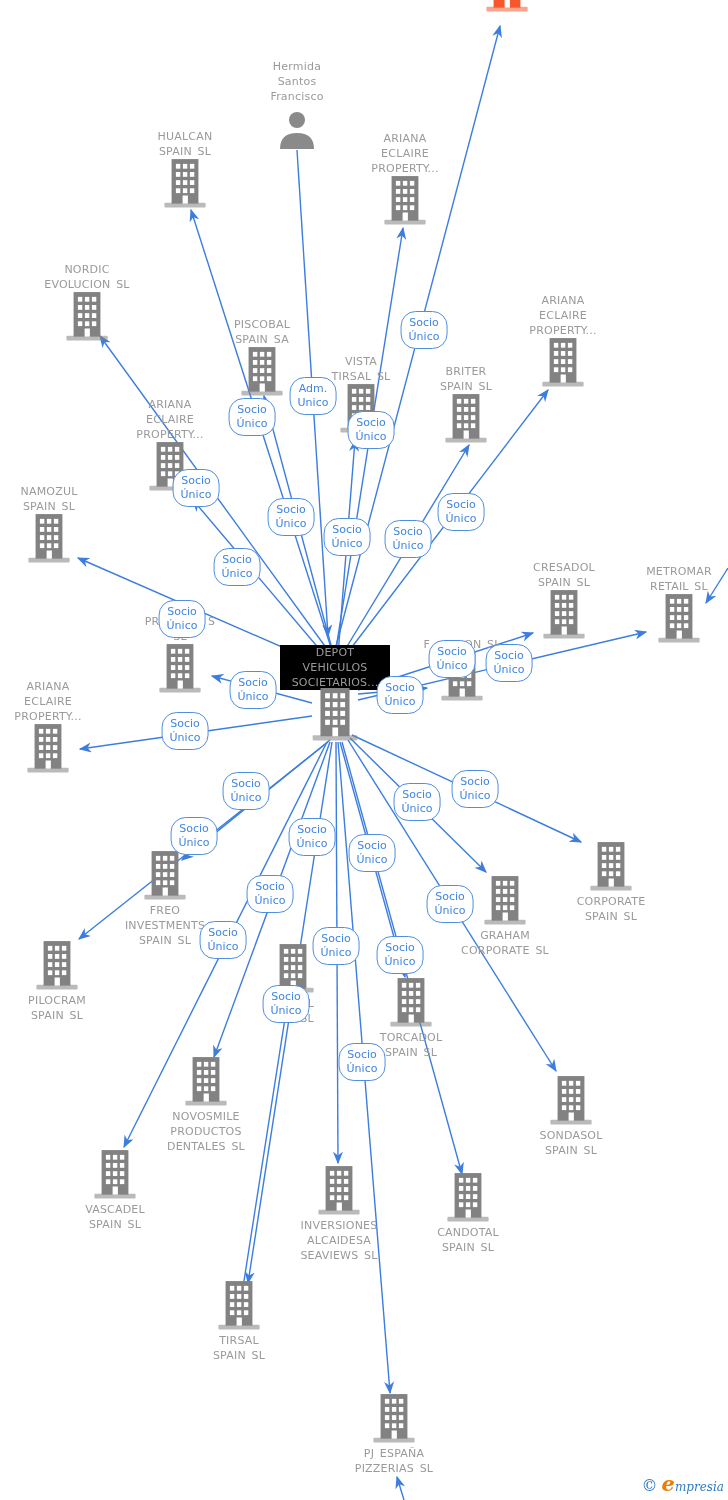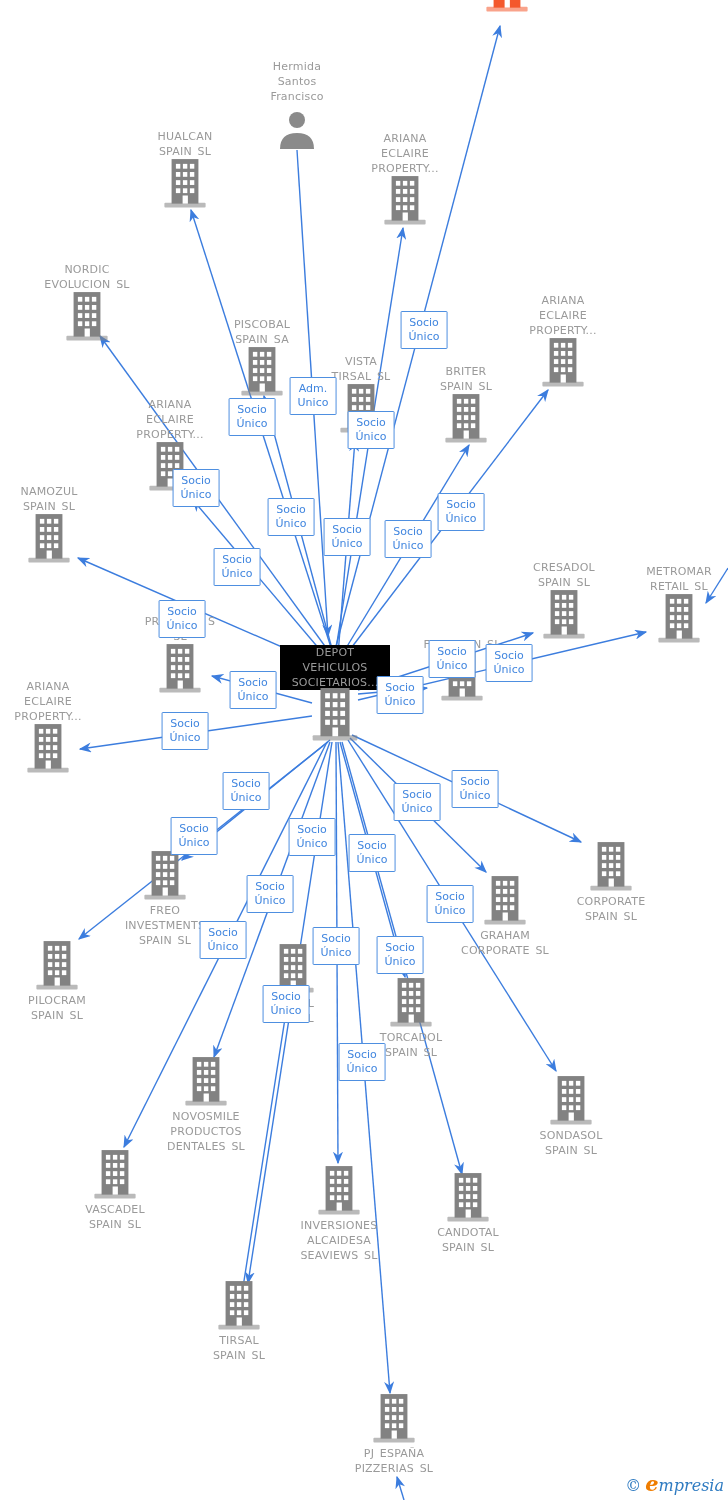--- a/index.html
+++ b/index.html
@@ -18,31 +18,31 @@
   .node-label{
     position:absolute;left:-75px;width:150px;text-align:center;
     font-size:11px;line-height:15px;color:var(--label,#9a9a9a);
     letter-spacing:.2px;word-spacing:2px;white-space:nowrap;
   }
   .node-label.above{bottom:25px;}
   .node-label.below{top:27px;}
   .node-label.center-label{background:#000000;left:-55px;width:110px;white-space:normal;}
   .badge{
     position:absolute;transform:translate(-50%,-50%);z-index:3;cursor:pointer;
-    background:#fff;border:1.5px solid var(--badge-border,#4e8fe0);border-radius:1px;
+    background:#fff;border:1.5px solid var(--badge-border,#4e8fe0);border-radius:15px;
     color:var(--badge-text,#4186df);font-size:11px;line-height:14px;text-align:center;
     padding:4px 7px;white-space:nowrap;
   }
   .watermark{
     position:absolute;right:4px;bottom:4px;z-index:4;
     font-family:"DejaVu Serif","Liberation Serif",serif;font-style:italic;cursor:pointer;
   }
   .watermark .copy{color:#2f7bc1;font-size:16px;font-style:normal;margin-right:4px;}
   .watermark .brand-e{color:#ef7d00;font-size:21px;font-weight:bold;}
-  .watermark .brand-rest{color:#2f7bc1;font-size:16px;}
+  .watermark .brand-rest{color:#2f7bc1;font-size:12px;}
 </style>
 </head>
 <body>
 
 <div id="canvas">
 
   <svg width="0" height="0" style="position:absolute" aria-hidden="true">
     <defs>
       <symbol id="icon-building" viewBox="0 0 48 52">
         <rect x="2.5" y="45.5" width="43" height="5" rx="1" fill="currentColor" opacity="0.55"></rect>

